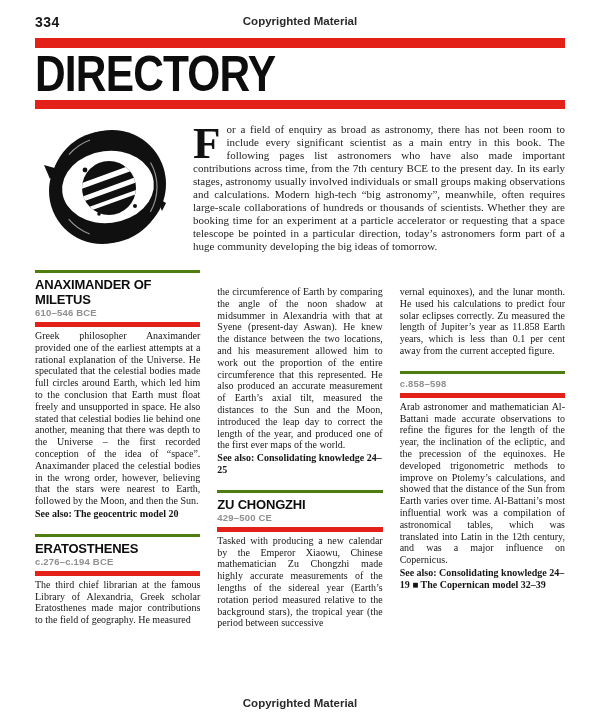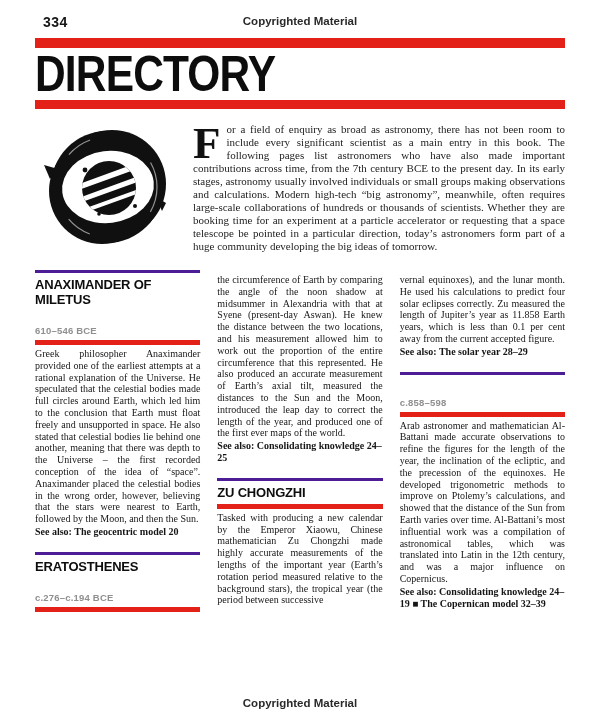--- a/index.html
+++ b/index.html
@@ -10,21 +10,21 @@
   *{margin:0;padding:0;box-sizing:border-box;}
   html,body{background:#ffffff;}
   body{
     width:600px;height:717px;position:relative;overflow:hidden;
     font-family:"Liberation Serif", serif;color:var(--ink);
   }
   .page{padding:12px 35px 0;}
 
   
   .topstrip{position:relative;height:22px;font-family:"Liberation Sans",sans-serif;}
-  .pagenum{position:absolute;left:8px;top:2px;font-weight:bold;font-size:14px;letter-spacing:.5px;}
+  .pagenum{position:absolute;left:0;top:2px;font-weight:bold;font-size:14px;letter-spacing:.5px;}
   .copy-top{position:absolute;left:0;right:0;top:3px;text-align:center;font-weight:bold;font-size:11.5px;color:#2a2a2a;}
 
   .red-rule{background:var(--accent);}
   .rule-a{height:10px;margin-top:4px;}
   .rule-b{height:9px;margin-top:3px;}
 
   .big-title{
     font-family:"Liberation Sans",sans-serif;font-weight:900;
     font-size:50px;line-height:46px;letter-spacing:-1px;color:#0d0d0d;
     transform:scaleX(.85);transform-origin:left center;white-space:nowrap;
@@ -36,33 +36,33 @@
   .eye-wrap{flex:none;width:146px;display:flex;justify-content:center;padding-top:4px;}
   .intro-text{flex:1;font-size:11px;line-height:13px;text-align:justify;color:#1c1c1c;}
   .dropcap{
     float:left;font-family:"Liberation Serif",serif;font-weight:bold;
     font-size:45px;line-height:36px;padding:2px 6px 0 0;color:#111;
   }
 
   
   .columns{display:flex;gap:17px;margin-top:17px;}
   .col{flex:1;min-width:0;}
-  .entry-head{border-top:3px solid #4c1d95;padding-top:4px;}
+  .entry-head{border-top:3px solid #4d7c0f;padding-top:4px;}
   .entry-head.gap{margin-top:14px;}
   .entry-name{
     font-family:"Liberation Sans",sans-serif;font-weight:800;
     font-size:13px;line-height:15px;letter-spacing:-0.2px;color:#0d0d0d;
   }
   .entry-dates{
     font-family:"Liberation Sans",sans-serif;font-weight:bold;
-    font-size:9.5px;line-height:11px;color:var(--date-gray);margin-top:18px;letter-spacing:.2px;
+    font-size:9.5px;line-height:11px;color:var(--date-gray);margin-top:0;letter-spacing:.2px;
   }
   .head-rule{height:5px;background:var(--accent);margin-top:4px;}
   .body-text{font-size:10px;line-height:11.8px;text-align:justify;margin-top:3px;}
-  .body-text.cont{margin-top:4px;}
+  .body-text.cont{margin-top:16px;}
   .see-also{font-size:10px;line-height:11.8px;font-weight:bold;margin-top:1px;}
 
   .copy-bottom{
     position:absolute;left:0;right:0;bottom:8px;text-align:center;
     font-family:"Liberation Sans",sans-serif;font-weight:bold;font-size:11.5px;color:#2a2a2a;
   }
 </style>
 </head>
 <body>
 
@@ -126,36 +126,37 @@
         <div class="head-rule"></div>
       </div>
       <p class="body-text">Greek philosopher Anaximander provided one of the earliest attempts at a rational explanation of the Universe. He speculated that the celestial bodies made full circles around Earth, which led him to the conclusion that Earth must float freely and unsupported in space. He also stated that celestial bodies lie behind one another, meaning that there was depth to the Universe – the first recorded conception of the idea of “space”. Anaximander placed the celestial bodies in the wrong order, however, believing that the stars were nearest to Earth, followed by the Moon, and then the Sun.</p>
       <p class="see-also"><strong>See also:</strong><span> The geocentric model 20</span></p>
 
       <div class="entry-head gap">
         <div class="entry-name">ERATOSTHENES</div>
         <div class="entry-dates">c.276–c.194 BCE</div>
         <div class="head-rule"></div>
       </div>
+      <p class="body-text">The third chief librarian at the famous Library of Alexandria, Greek scholar Eratosthenes made major contributions to the field of geography. He measured</p>
     </div>
 
     <div class="col">
       <p class="body-text cont">the circumference of Earth by comparing the angle of the noon shadow at midsummer in Alexandria with that at Syene (present-day Aswan). He knew the distance between the two locations, and his measurement allowed him to work out the proportion of the entire circumference that this represented. He also produced an accurate measurement of Earth’s axial tilt, measured the distances to the Sun and the Moon, introduced the leap day to correct the length of the year, and produced one of the first ever maps of the world.</p>
       <p class="see-also"><strong>See also:</strong><span> Consolidating knowledge 24–25</span></p>
 
       <div class="entry-head gap">
         <div class="entry-name">ZU CHONGZHI</div>
+        <div class="entry-dates">429–500 CE</div>
         <div class="head-rule"></div>
       </div>
-      <p class="body-text">Tasked with producing a new calendar by the Emperor Xiaowu, Chinese mathematician Zu Chongzhi made highly accurate measurements of the lengths of the important year (Earth’s rotation period measured relative to the background stars), the tropical year (the period between successive</p>
+      <p class="body-text">Tasked with producing a new calendar by the Emperor Xiaowu, Chinese mathematician Zu Chongzhi made highly accurate measurements of the lengths of the sidereal year (Earth’s rotation period measured relative to the background stars), the tropical year (the period between successive</p>
     </div>
 
     <div class="col">
       <p class="body-text cont">vernal equinoxes), and the lunar month. He used his calculations to predict four solar eclipses correctly. Zu measured the length of Jupiter’s year as 11.858 Earth years, which is less than 0.1 per cent away from the current accepted figure.</p>
-      <p class="see-also"><strong>See also:</strong><span> The solar year 28–29</span></p>
 
       <div class="entry-head gap">
         <div class="entry-dates">c.858–598</div>
         <div class="head-rule"></div>
       </div>
       <p class="body-text">Arab astronomer and mathematician Al-Battani made accurate observations to refine the figures for the length of the year, the inclination of the ecliptic, and the precession of the equinoxes. He developed trigonometric methods to improve on Ptolemy’s calculations, and showed that the distance of the Sun from Earth varies over time. Al-Battani’s most influential work was a compilation of astronomical tables, which was translated into Latin in the 12th century, and was a major influence on Copernicus.</p>
       <p class="see-also"><strong>See also:</strong><span> Consolidating knowledge 24–19 ■ The Copernican model 32–39</span></p>
     </div>
 
   </div>

